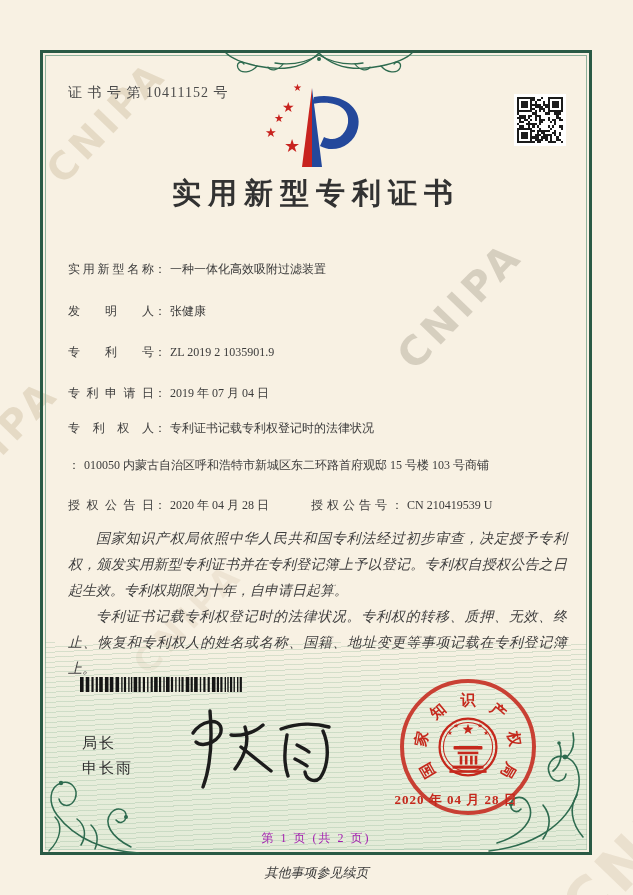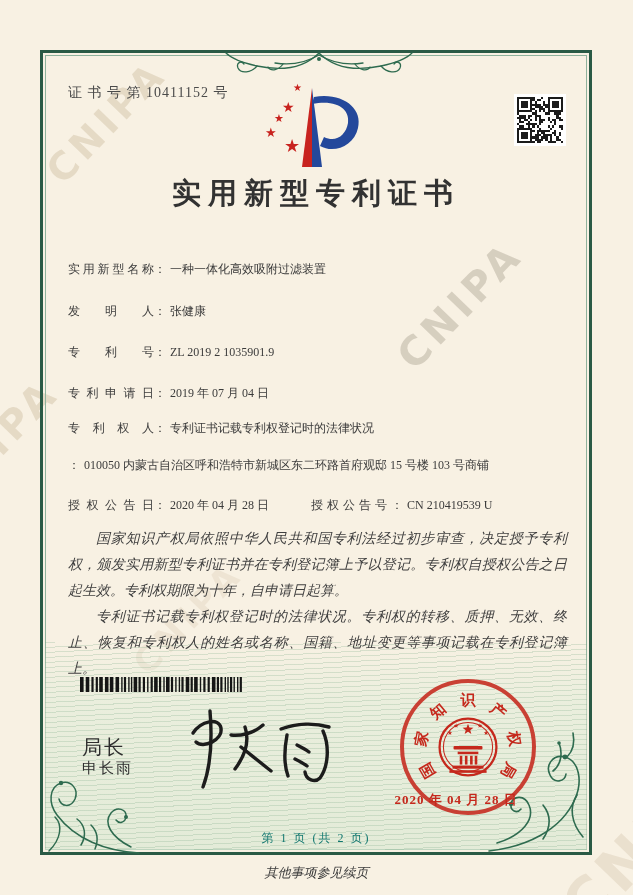--- a/index.html
+++ b/index.html
@@ -67,37 +67,37 @@
   .f-label2 { letter-spacing:4px; margin-left:42px; white-space:nowrap; }
   .fr7 .f-value { flex:0 0 auto; }
   
   .body-text {
     position:absolute; left:25px; right:22px; top:473px;
     font-size:14px; line-height:26px; text-align:justify; font-style:italic; color:#3f3f3f;
   }
   .body-text p { text-indent:2em; }
   
   .barcode { position:absolute; left:37px; top:624px; width:166px; height:15px; }
-  .sig-title { position:absolute; left:39px; top:681px; font-size:20px; letter-spacing:2px; color:#2e2e2e; }
+  .sig-title { position:absolute; left:39px; top:681px; font-size:15px; letter-spacing:2px; color:#2e2e2e; }
   .sig-name  { position:absolute; left:39px; top:706px; font-size:15px; letter-spacing:2px; color:#2e2e2e; }
   .signature { position:absolute; left:122px; top:648px; }
   .seal {
     position:absolute; left:357px; top:626px; width:136px; height:136px;
     border:4px solid rgba(197,40,28,.88); border-radius:50%;
   }
   .seal-char {
     position:absolute; left:50%; top:50%; width:18px; height:18px; margin:-9px 0 0 -9px;
     text-align:center; font-size:15px; font-weight:700; color:#c5281c; line-height:18px;
   }
   .emblem { position:absolute; left:50%; top:50%; transform:translate(-50%,-50%); }
   .seal-date {
     position:absolute; left:322px; top:738px; width:182px; text-align:center;
     color:#c5281c; font-size:13px; letter-spacing:1px; font-weight:700;
   }
-  .page-num { position:absolute; left:0; right:0; top:777px; text-align:center; font-size:12px; letter-spacing:2px; color:#0f766e; }
+  .page-num { position:absolute; left:0; right:0; top:777px; text-align:center; font-size:12px; letter-spacing:2px; color:#a21caf; }
   .footer-note { position:absolute; left:0; right:0; top:864px; text-align:center; font-size:13px; font-style:italic; color:#3c3c3c; z-index:3; }
   
   .orn { position:absolute; pointer-events:none; }
   .orn-top { left:180px; top:-3px; }
   .orn-bl { left:-2px; top:720px; }
   .orn-br { left:440px; top:674px; }
 </style>
 </head>
 <body>
 

